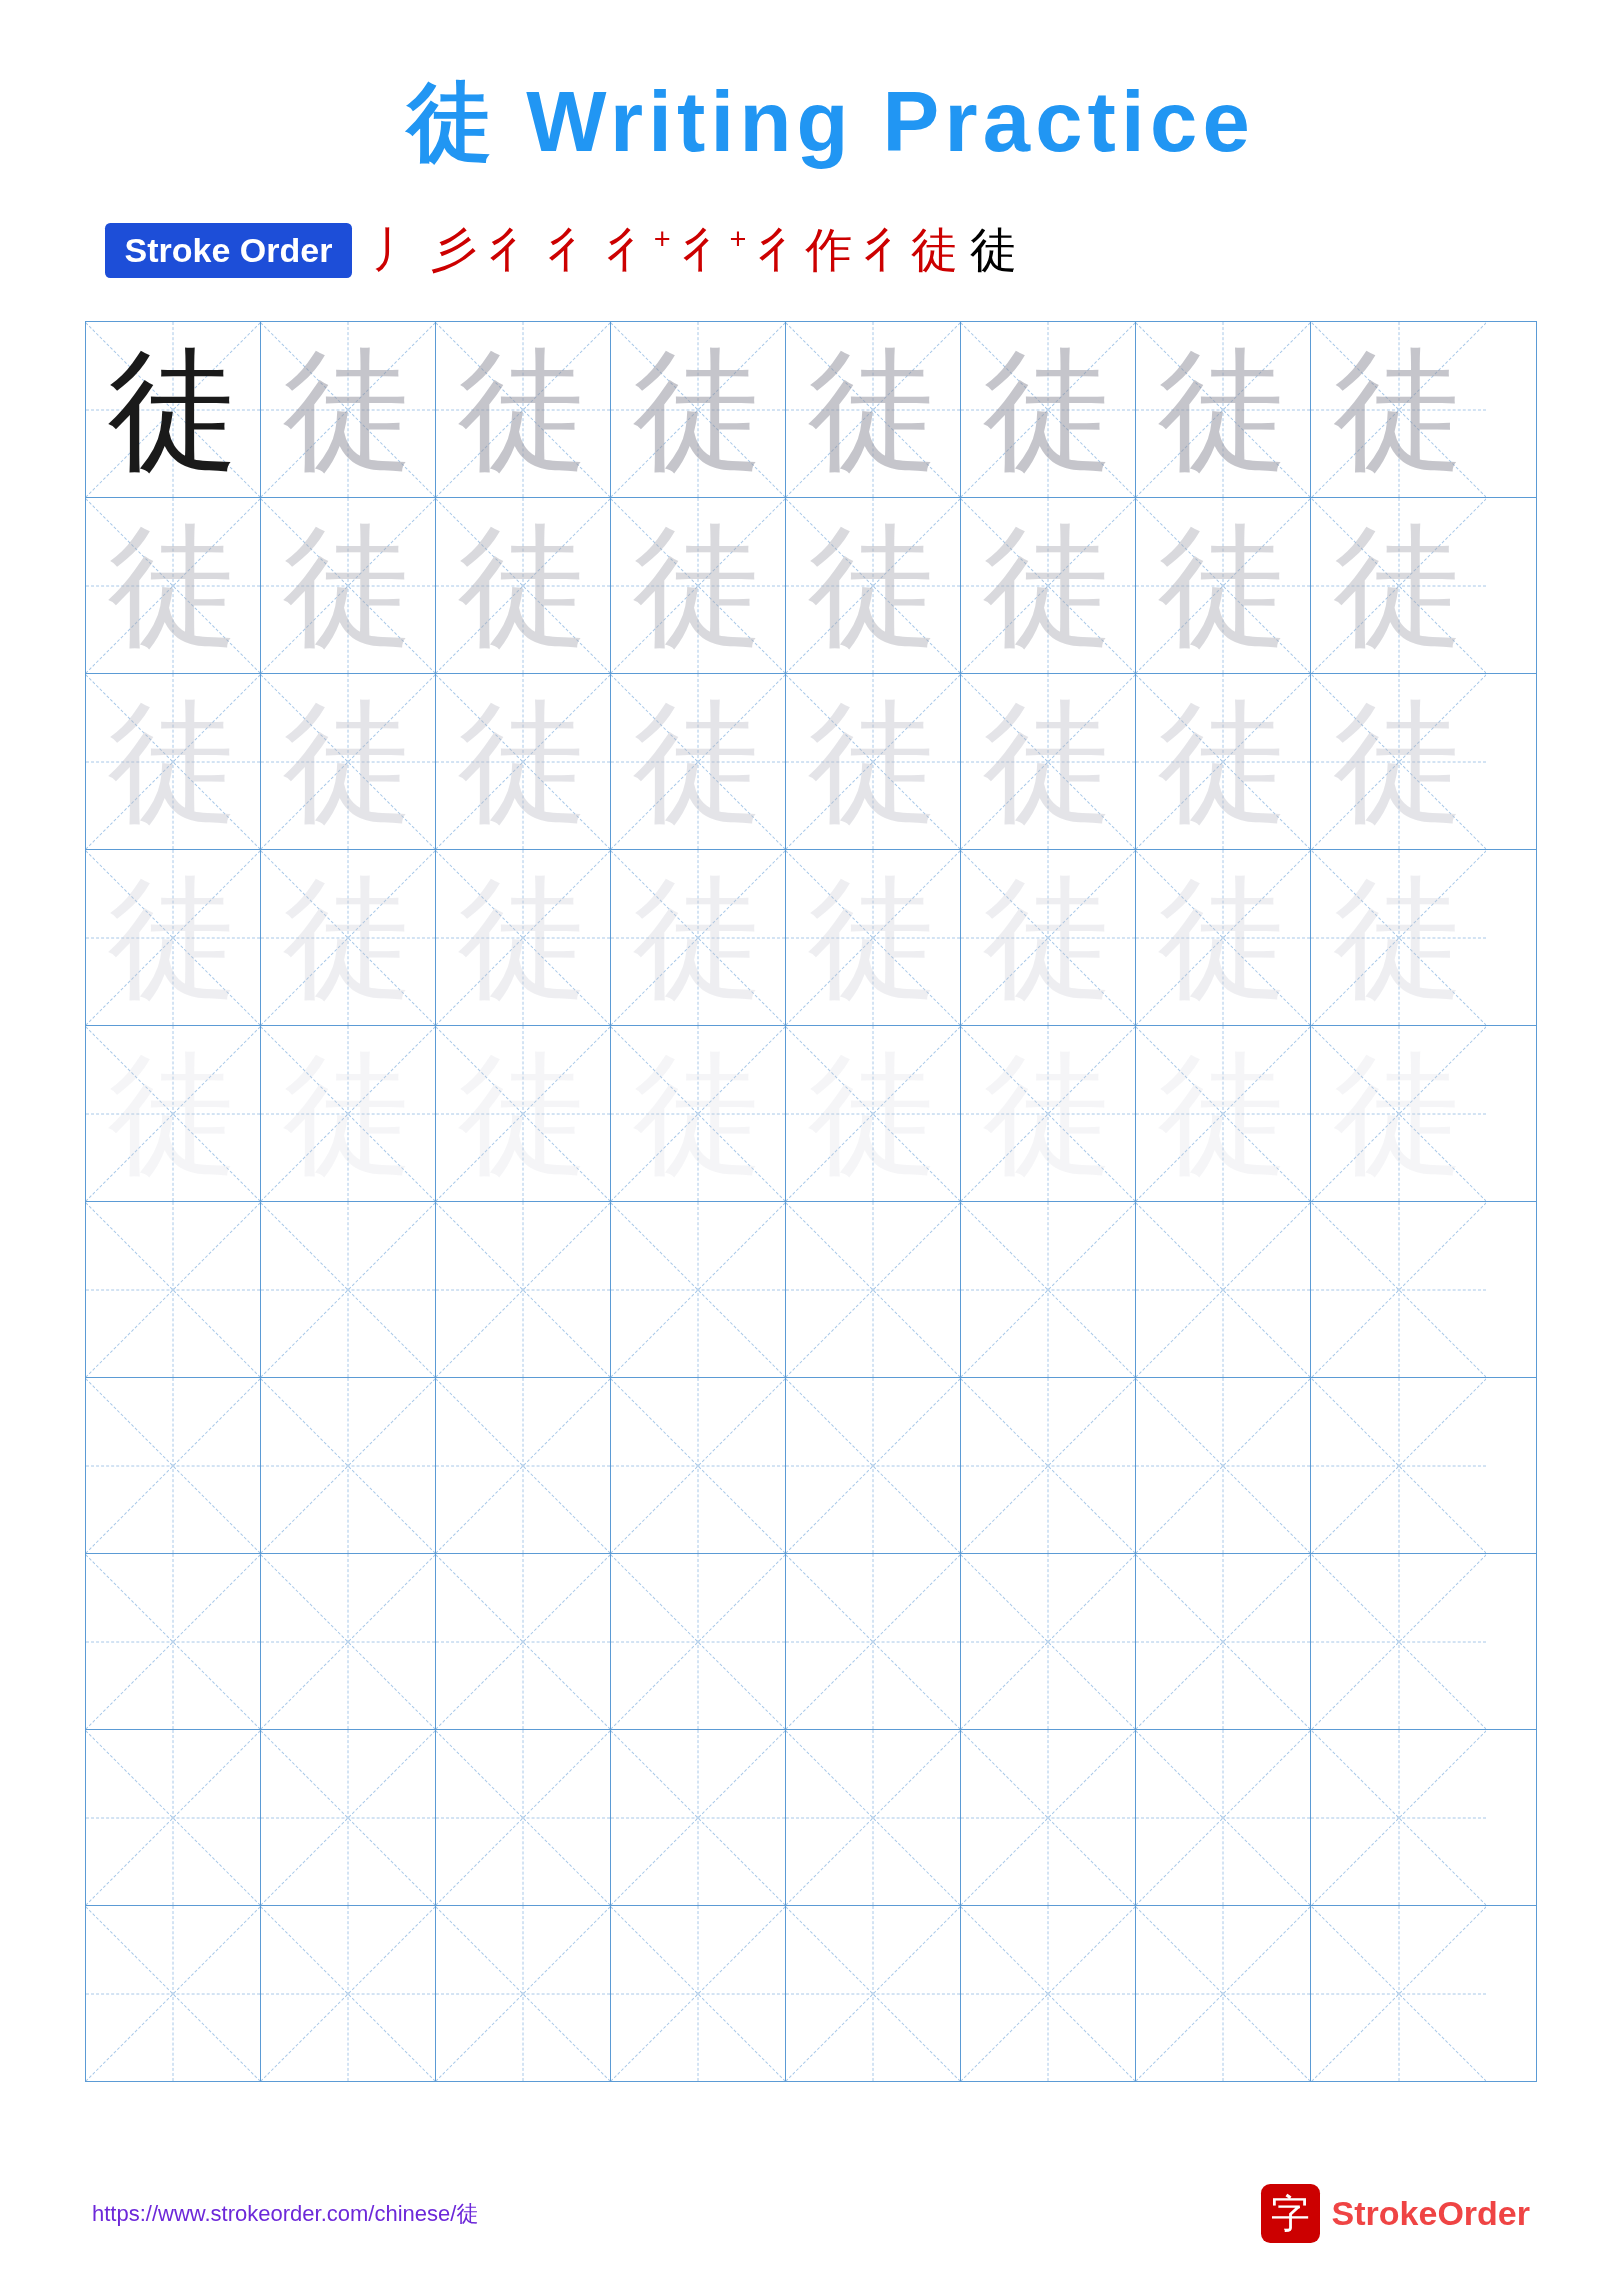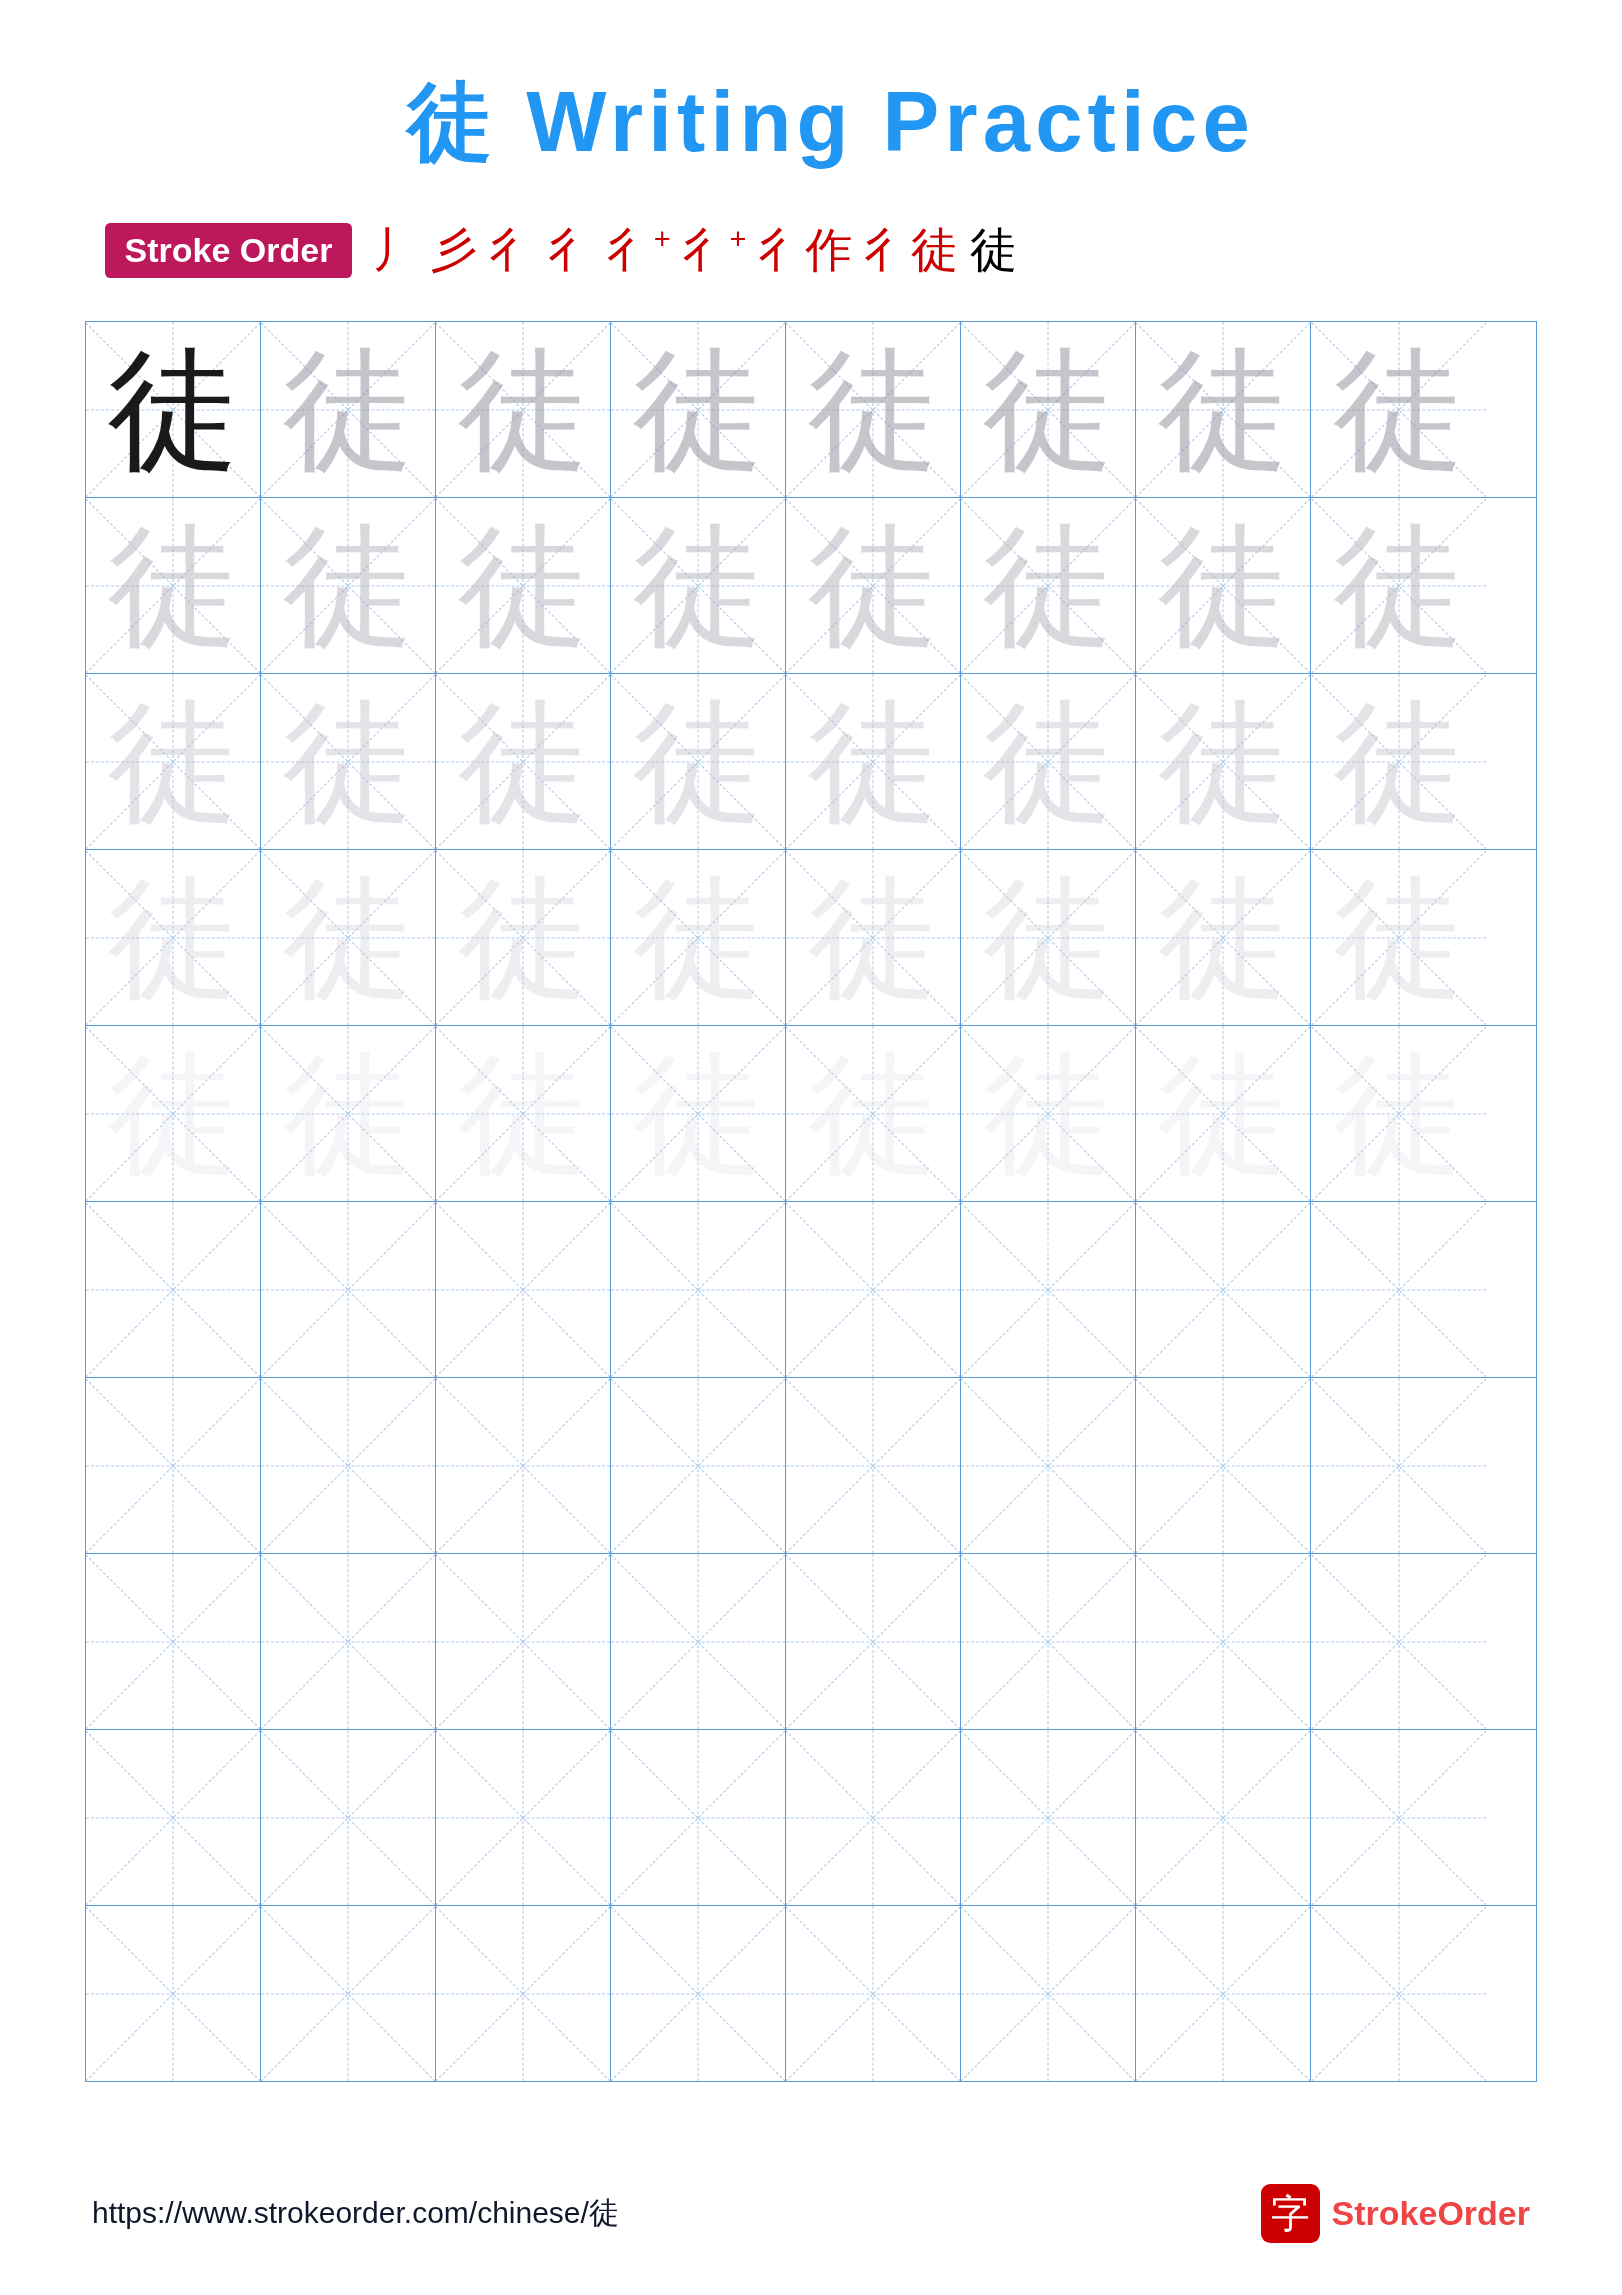--- a/index.html
+++ b/index.html
@@ -25,21 +25,21 @@
 
     
     .stroke-order-section {
       display: flex;
       align-items: center;
       padding: 39px 105px 26px 105px;
       gap: 19.6px;
     }
 
     .stroke-order-badge {
-      background: #be185d;
+      background: #1d4ed8;
       color: white;
       font-size: 34px;
       font-weight: bold;
       padding: 7.9px 19.6px;
       border-radius: 5.2px;
       white-space: nowrap;
     }
 
     .stroke-sequence {
       display: flex;
@@ -160,22 +160,22 @@
       bottom: 52px;
       left: 0;
       right: 0;
       display: flex;
       justify-content: space-between;
       align-items: center;
       padding: 0 92px;
     }
 
     .footer-url {
-      font-size: 30px;
-      color: #0f172a;
+      font-size: 22px;
+      color: #6d28d9;
       text-decoration: none;
     }
 
     .footer-logo {
       display: flex;
       align-items: center;
       gap: 11.8px;
     }
 
     .footer-logo-icon {

